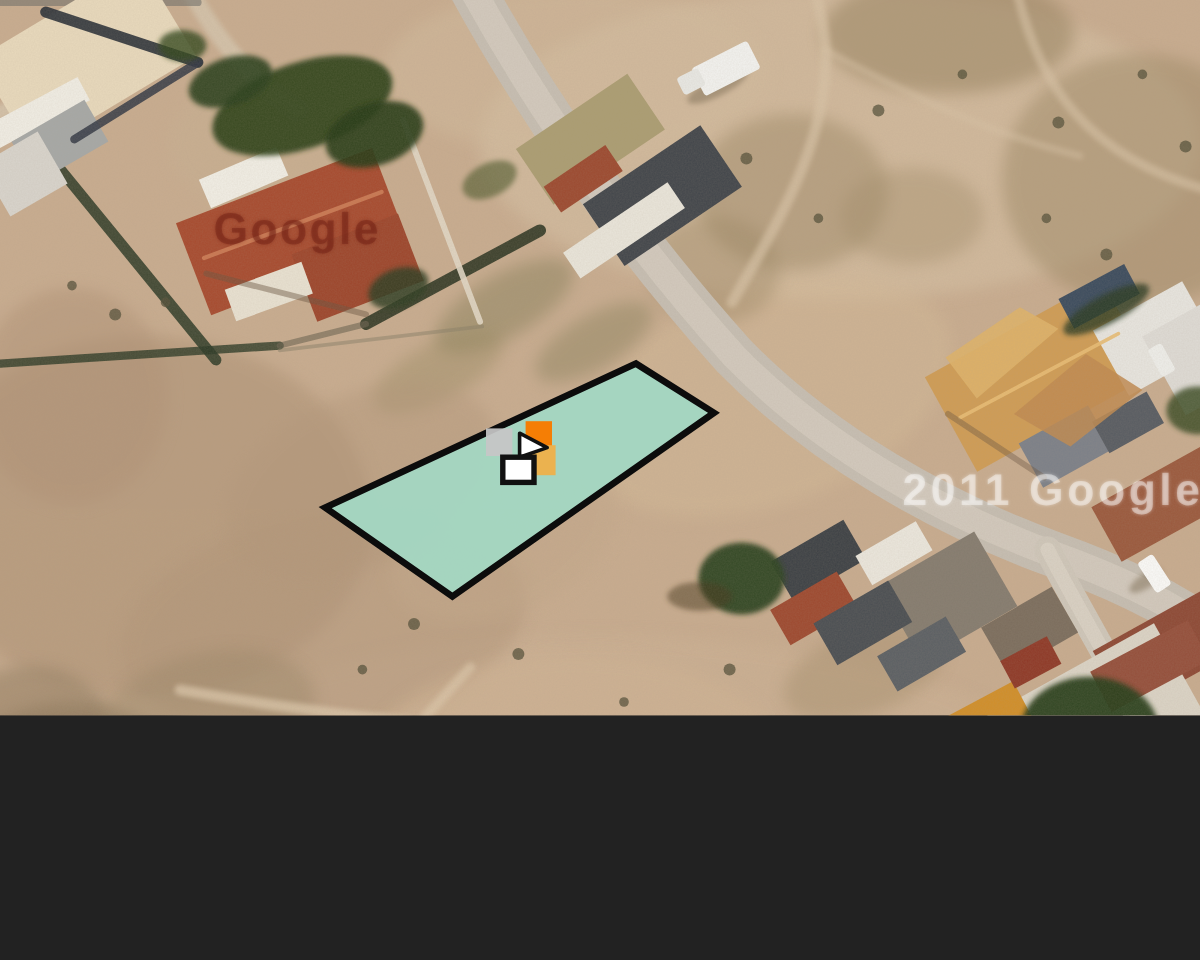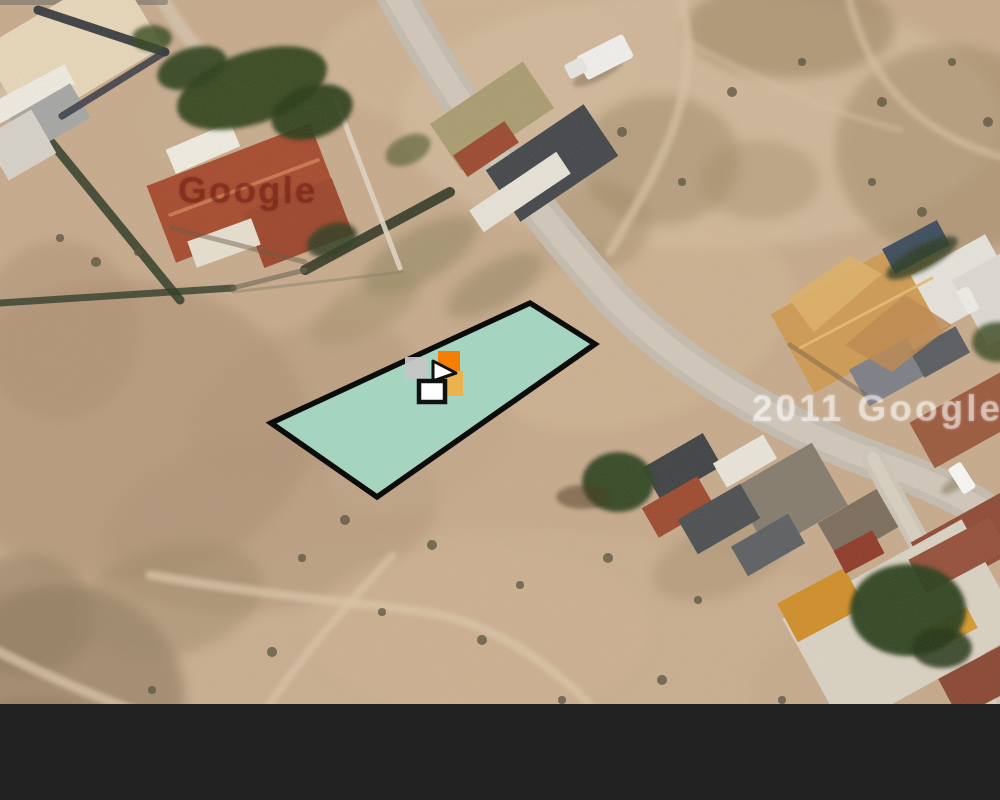--- a/index.html
+++ b/index.html
@@ -1,16 +1,16 @@
 <!DOCTYPE html>
 <html><head>
 <meta charset="utf-8">
 <style>
   html,body{margin:0;padding:0;background:#222;}
-  .stage{position:relative;width:1000px;height:704px;overflow:hidden;
+  .stage{position:relative;width:1000px;height:596px;overflow:hidden;
          font-family:"Liberation Sans", sans-serif;}
   .stage svg{position:absolute;left:0;top:0;display:block;}
   .wm{position:absolute;font-weight:700;white-space:nowrap;pointer-events:none;
       font-family:"Liberation Sans", sans-serif;}
 </style>
 </head>
 <body>
 
 <div class="stage">
   <svg id="scene" width="1000" height="800" viewBox="0 0 1000 800">

